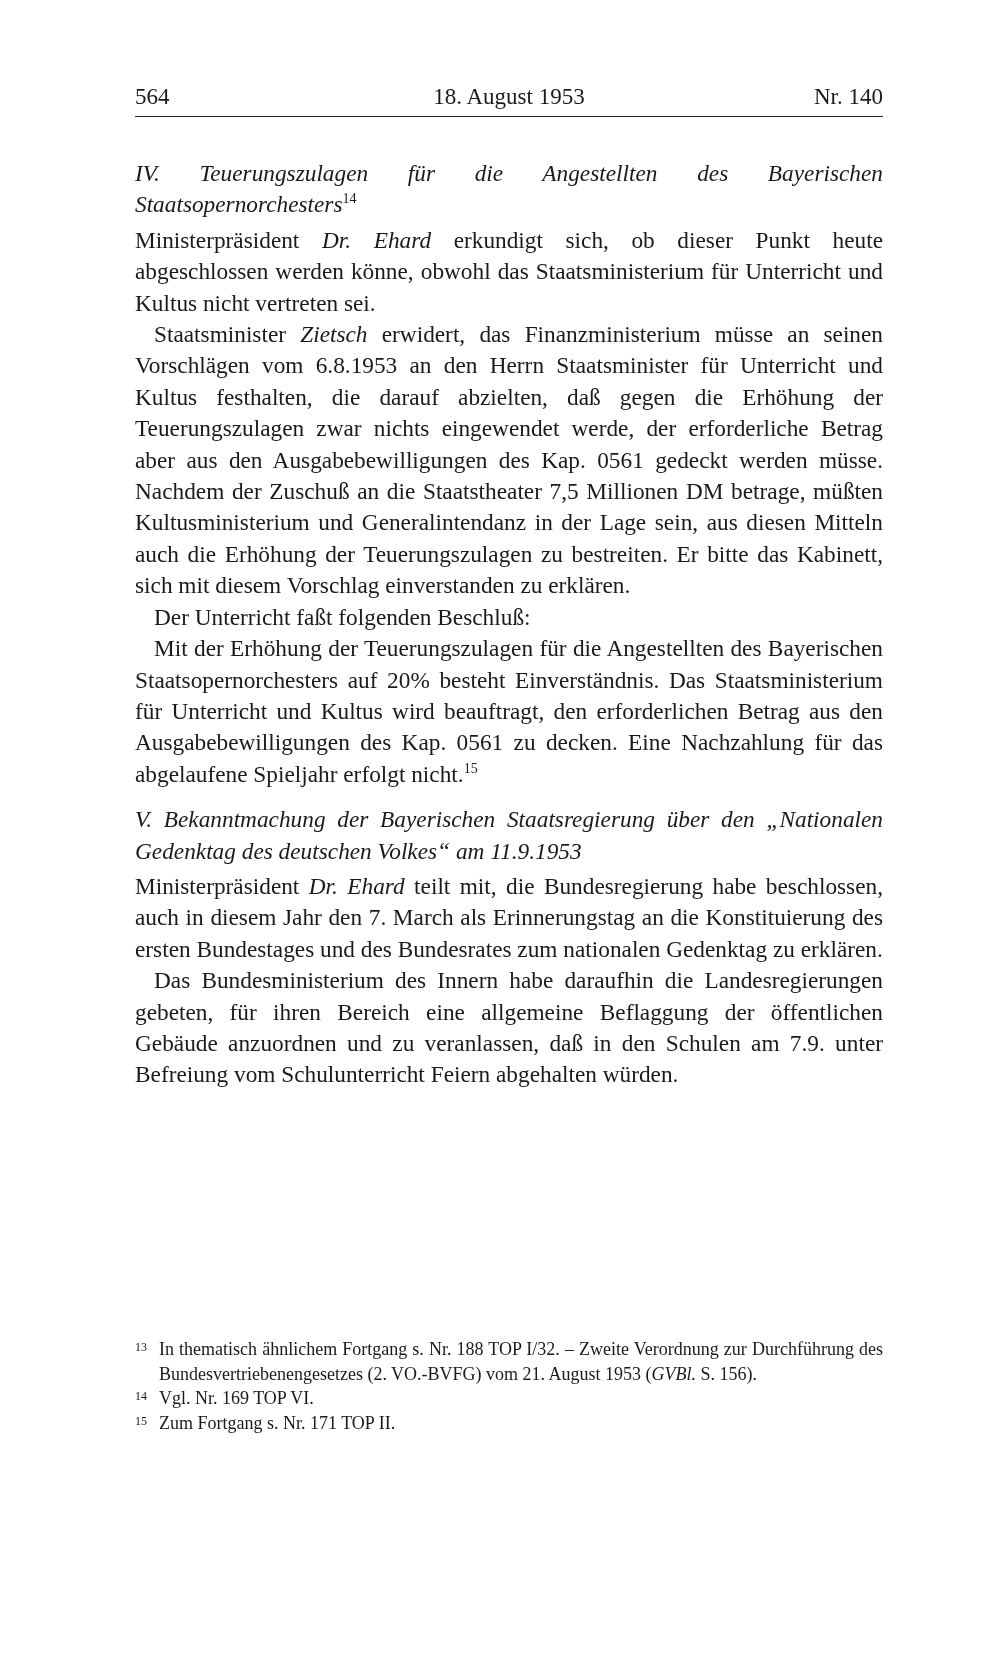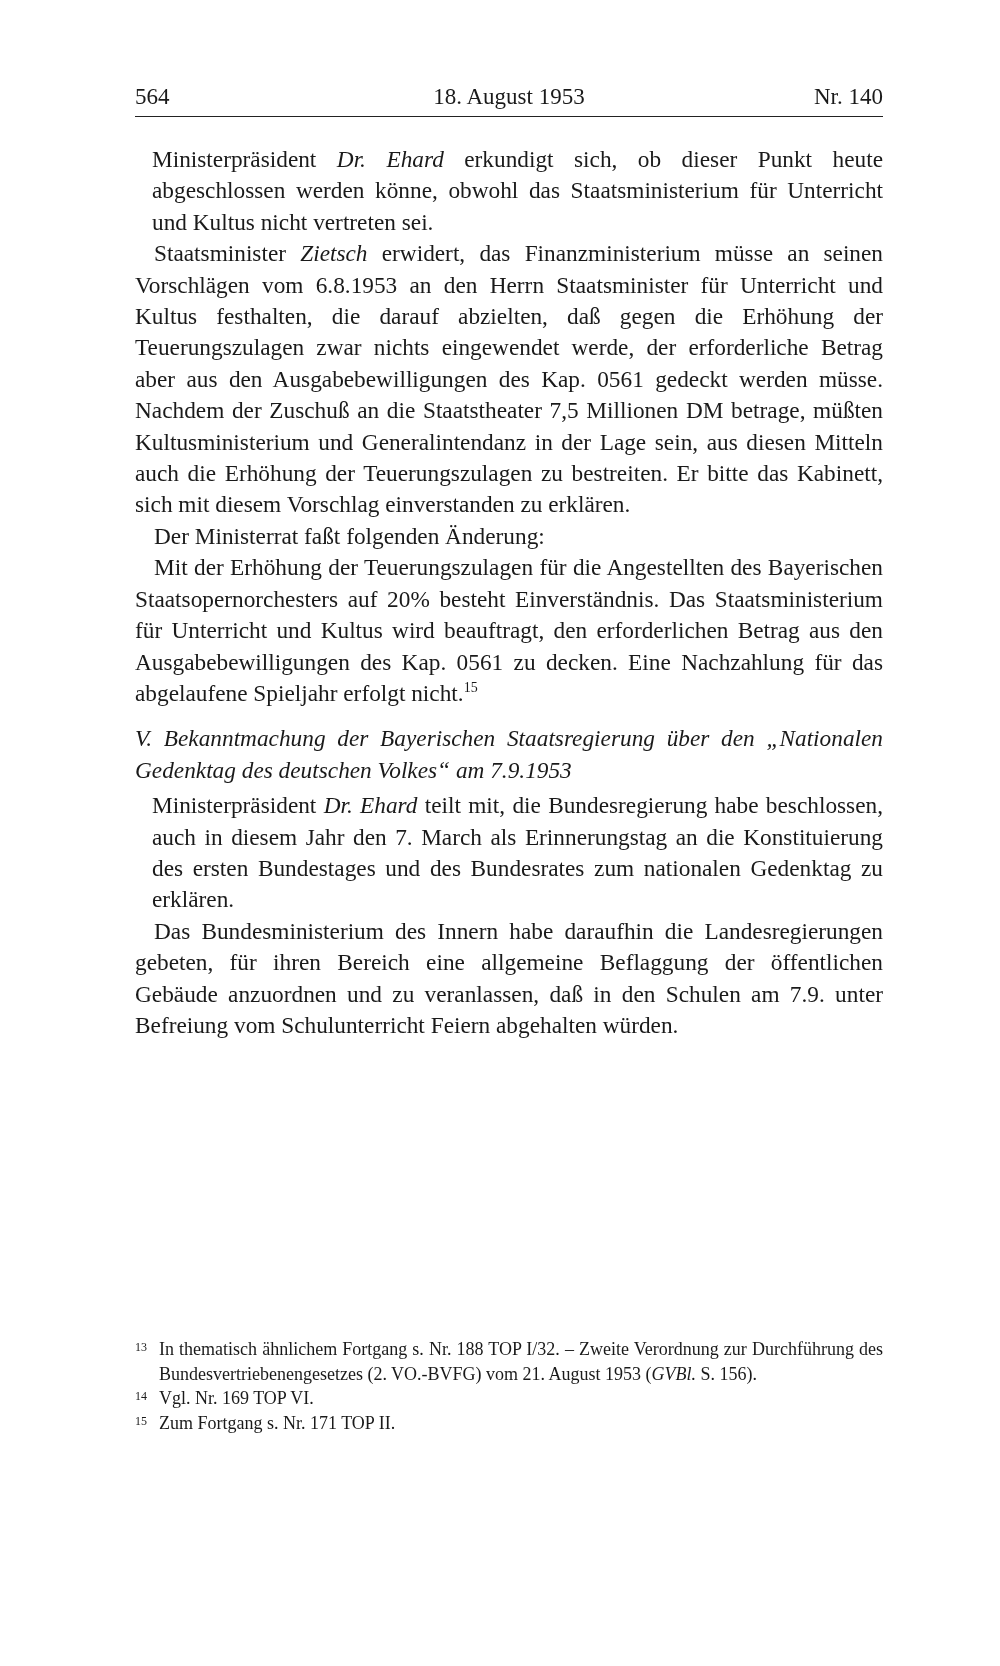--- a/index.html
+++ b/index.html
@@ -8,48 +8,49 @@
     .page { position: absolute; left: 135px; top: 0; width: 748px; }
     .running-head { position: absolute; top: 84px; left: 0; width: 748px; height: 32px;
                     font-size: 23px; border-bottom: 1.3px solid #222; }
     .running-head span { position: absolute; top: 0; }
     .rh-left { left: 0; }
     .rh-center { left: 0; right: 0; text-align: center; }
     .rh-right { right: 0; }
     .body-text { position: absolute; top: 144px; left: 0; width: 748px; font-size: 23.3px; line-height: 31.4px; }
     p { margin: 0; text-align: justify; }
     p.indent { text-indent: 19px; }
-    p.noindent { text-indent: 0; margin-left: 17px; }
+    p.noindent { text-indent: 0; }
     .heading { font-style: italic; margin-top: 14px; margin-bottom: 4px; text-align: justify; text-indent: 0; }
     em { font-style: italic; }
     sup { font-size: 14px; vertical-align: 9px; line-height: 0; }
     .footnotes { position: absolute; top: 1337px; left: 0; width: 748px; font-size: 18px; line-height: 24.5px; }
     .fn { position: relative; padding-left: 24px; text-align: justify; }
     .fn-num { position: absolute; left: 0; top: -2px; font-size: 12px; }
   </style>
 </head>
 <body>
 
 <div class="page">
 
   <div class="running-head">
     <span class="rh-left">564</span>
     <span class="rh-center">18. August 1953</span>
     <span class="rh-right">Nr. 140</span>
   </div>
 
   <div class="body-text">
 
+    <p class="heading"><span>IV. Teuerungszulagen für die Angestellten des Bayerischen Staatsopernorchesters</span><sup style="font-style:normal">14</sup></p>
 
     <p class="noindent"><span>Ministerpräsident </span><em>Dr. Ehard</em><span> erkundigt sich, ob dieser Punkt heute abgeschlossen werden könne, obwohl das Staatsministerium für Unterricht und Kultus nicht vertreten sei.</span></p>
     <p class="indent"><span>Staatsminister </span><em>Zietsch</em><span> erwidert, das Finanzministerium müsse an seinen Vorschlägen vom 6.8.1953 an den Herrn Staatsminister für Unterricht und Kultus festhalten, die darauf abzielten, daß gegen die Erhöhung der Teuerungszulagen zwar nichts eingewendet werde, der erforderliche Betrag aber aus den Ausgabebewilligungen des Kap. 0561 gedeckt werden müsse. Nachdem der Zuschuß an die Staatstheater 7,5 Millionen DM betrage, müßten Kultusministerium und Generalintendanz in der Lage sein, aus diesen Mitteln auch die Erhöhung der Teuerungszulagen zu bestreiten. Er bitte das Kabinett, sich mit diesem Vorschlag einverstanden zu erklären.</span></p>
-    <p class="indent">Der Ministerrat faßt folgenden Änderung:</p>
+    <p class="indent">Der Unterricht faßt folgenden Beschluß:</p>
     <p class="indent"><span>Mit der Erhöhung der Teuerungszulagen für die Angestellten des Bayerischen Staatsopernorchesters auf 20% besteht Einverständnis. Das Staatsministerium für Unterricht und Kultus wird beauftragt, den erforderlichen Betrag aus den Ausgabebewilligungen des Kap. 0561 zu decken. Eine Nachzahlung für das abgelaufene Spieljahr erfolgt nicht.</span><sup>15</sup></p>
 
-    <p class="heading">V. Bekanntmachung der Bayerischen Staatsregierung über den „Nationalen Gedenktag des deutschen Volkes“ am 7.9.1953</p>
+    <p class="heading">V. Bekanntmachung der Bayerischen Staatsregierung über den „Nationalen Gedenktag des deutschen Volkes“ am 11.9.1953</p>
 
     <p class="noindent"><span>Ministerpräsident </span><em>Dr. Ehard</em><span> teilt mit, die Bundesregierung habe beschlossen, auch in diesem Jahr den 7. March als Erinnerungstag an die Konstituierung des ersten Bundestages und des Bundesrates zum nationalen Gedenktag zu erklären.</span></p>
     <p class="indent">Das Bundesministerium des Innern habe daraufhin die Landesregierungen gebeten, für ihren Bereich eine allgemeine Beflaggung der öffentlichen Gebäude anzuordnen und zu veranlassen, daß in den Schulen am 7.9. unter Befreiung vom Schulunterricht Feiern abgehalten würden.</p>
   </div>
 
   <div class="footnotes">
     <div class="fn">
       <span class="fn-num">13</span>
       <span>In thematisch ähnlichem Fortgang s. Nr. 188 TOP I/32. – Zweite Verordnung zur Durchführung des Bundesvertriebenengesetzes (2. VO.-BVFG) vom 21. August 1953 (</span><em>GVBl.</em><span> S. 156).</span>
     </div>

